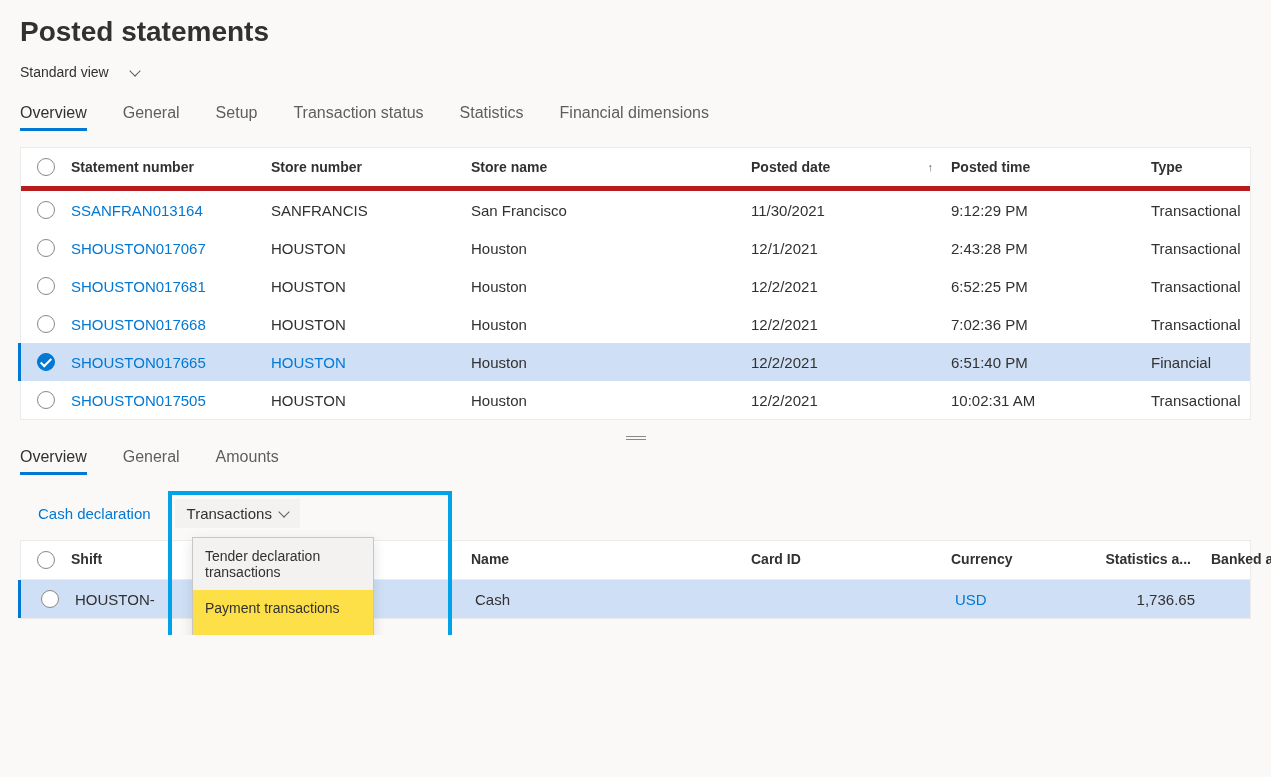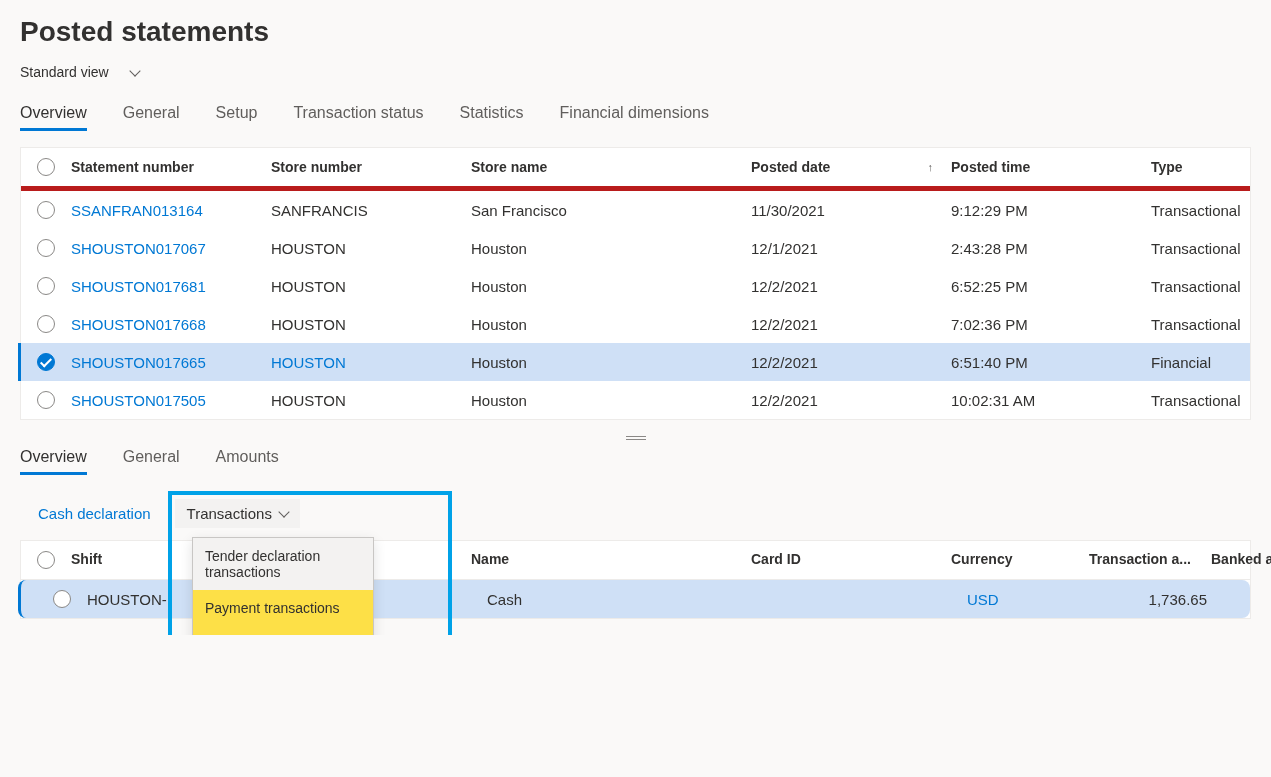--- a/index.html
+++ b/index.html
@@ -190,24 +190,23 @@
       display: grid;
       grid-template-columns: 50px 400px 280px 200px 130px 130px 80px;
       padding: 10px 0;
       border-bottom: 1px solid #edebe9;
       font-weight: 600;
       font-size: 14px;
     }
     .grid2-row {
       display: grid;
       grid-template-columns: 50px 400px 280px 200px 130px 130px 80px;
-      padding: 10px 16px;
+      padding: 10px 4px;
       font-size: 15px;
       align-items: center;
-      border-radius: 8px;
     }
     .grid2-row.selected {
       background: #cfe0f6;
       border-left: 3px solid #0078d4;
       margin-left: -3px;
     }
     .right-align { text-align: right; padding-right: 20px; }
     .chevron-down {
       display: inline-block;
       width: 8px; height: 8px;
@@ -346,21 +345,21 @@
 
     <div class="grid2">
       <div class="grid2-header">
         <div class="check-col">
             <div class="check-circle"></div>
           </div>
         <div>Shift</div>
         <div>Name</div>
         <div>Card ID</div>
         <div>Currency</div>
-        <div class="right-align">Transaction a...</div>
+        <div class="right-align">Statistics a...</div>
         <div>Banked a</div>
       </div>
       <div id="grid2-body">
           <div class="grid2-row selected">
     <div class="check-col">
               <div class="check-circle"></div>
             </div>
     <div>HOUSTON-</div>
     <div>Cash</div>
     <div></div>

